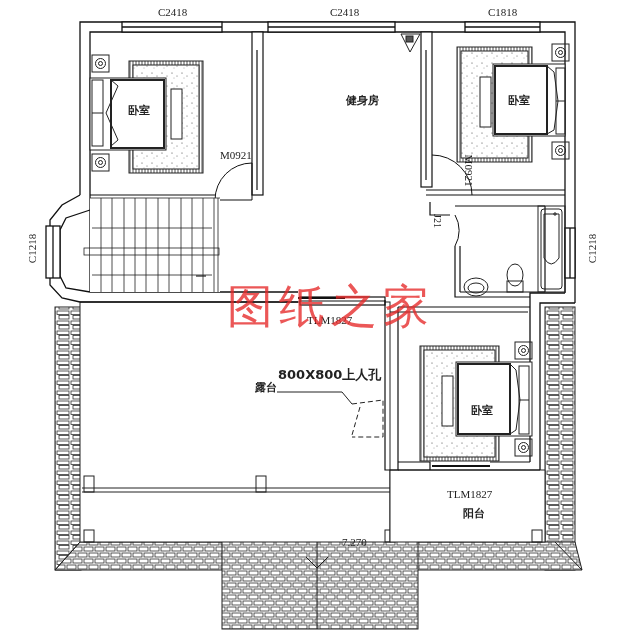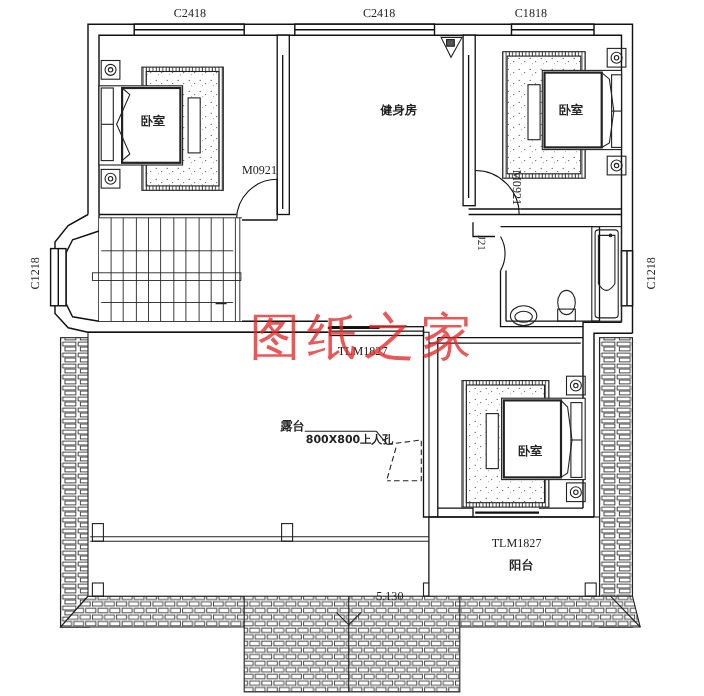--- a/index.html
+++ b/index.html
@@ -232,33 +232,33 @@
   <g stroke="#222" fill="none" stroke-width="1">
     <line x1="277" y1="392" x2="342" y2="392"></line>
     <line x1="342" y1="392" x2="352" y2="404"></line>
     <polyline points="352,404 383,400 383,437 352,437" stroke-dasharray="5,3"></polyline>
     <polyline points="360,407 352,435" stroke-dasharray="5,3"></polyline>
   </g>
 </svg>
 
 <div class="lbl" style="left:158px;top:7px;">C2418</div>
 <div class="lbl" style="left:330px;top:7px;">C2418</div>
-<div class="lbl" style="left:468px;top:7px;">C1818</div>
+<div class="lbl" style="left:488px;top:7px;">C1818</div>
 <div class="lbl vert" style="left:18px;top:243px;">C1218</div>
 <div class="lbl vert" style="left:578px;top:243px;">C1218</div>
 
 <div class="lbl" style="left:220px;top:150px;">M0921</div>
 <div class="lbl vert-cw" style="left:453px;top:165px;">M0921</div>
 <div class="lbl vert-cw" style="left:430px;top:216px;font-size:10px;">J21</div>
 <div class="lbl" style="left:307px;top:315px;">TLM1827</div>
 <div class="lbl" style="left:447px;top:489px;">TLM1827</div>
 
 <div class="room" style="left:128px;top:105px;">卧室</div>
 <div class="room" style="left:346px;top:95px;">健身房</div>
 <div class="room" style="left:508px;top:95px;">卧室</div>
 <div class="room" style="left:471px;top:405px;">卧室</div>
 <div class="room" style="left:223px;top:382px;padding-left:32px;">露台</div>
 <div class="room" style="left:451px;top:508px;margin-left:12px;">阳台</div>
 
-<div class="room" style="left:278px;top:396px;font-size:10px;">800X800上人孔</div>
-<div class="lbl" style="left:342px;top:537px;font-size:11px;">5.130</div>
+<div class="room" style="left:278px;top:368px;font-size:13px;">800X800上人孔</div>
+<div class="lbl" style="left:342px;top:537px;font-size:11px;">7.270</div>
 
 <div class="watermark">图纸之家</div>
 
 </body></html>

